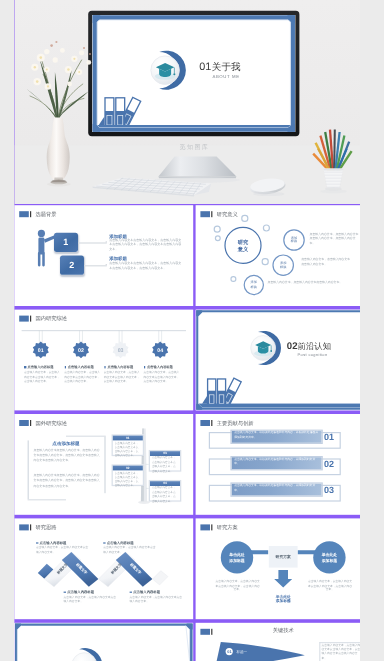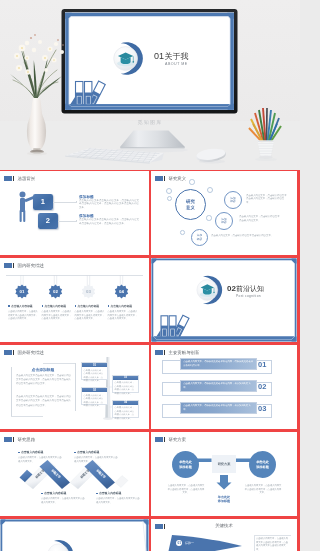--- a/index.html
+++ b/index.html
@@ -1,18 +1,18 @@
 <!DOCTYPE html>
 <html><head>
 <meta charset="utf-8">
 <style>
 html,body{margin:0;padding:0;}
 body{width:300px;height:551px;background:#ebebeb;overflow:hidden;
  font-family:"Liberation Sans","DejaVu Sans",sans-serif;}
-.page{position:relative;width:300px;height:551px;background:#ef4444;}
+.page{position:relative;width:300px;height:551px;background:#8b5cf6;margin-left:12px;}
 
 
 .hero{position:absolute;left:0;top:0;width:300px;height:170px;overflow:hidden;}
 .hero-svg{position:absolute;left:0;top:0;}
 
 
 .slide{position:absolute;background:#fff;overflow:hidden;}
 .cl{left:0;width:149px;}
 .cr{left:151px;width:146px;}
 .r1{top:171px;height:84px;}

